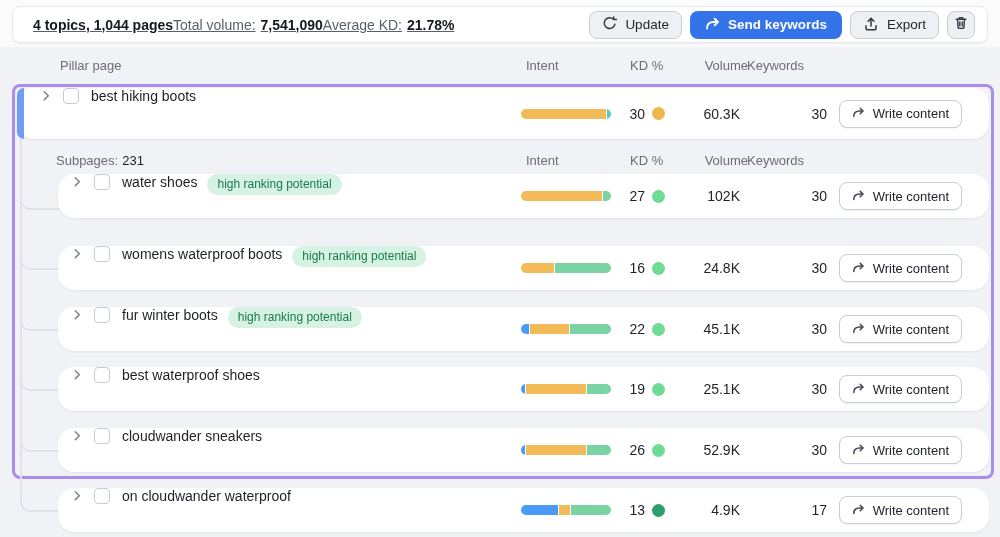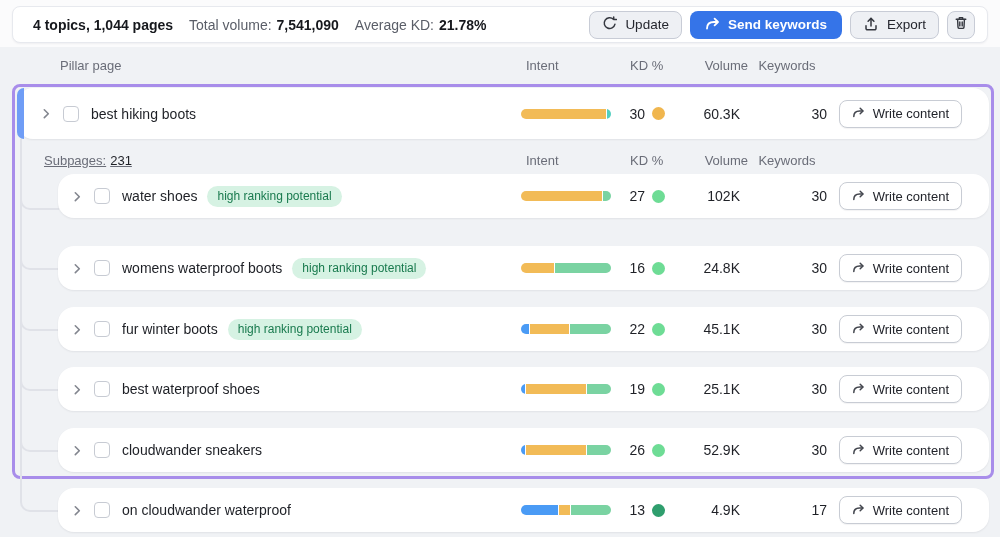--- a/index.html
+++ b/index.html
@@ -4,54 +4,54 @@
 <style>
   html,body{margin:0;padding:0;background:#fff;}
   .canvas{position:relative;width:1000px;height:537px;overflow:hidden;background:#fbfbfc;
           font-family:"Liberation Sans",sans-serif;color:#1f2127;}
   .table-bg{position:absolute;left:0;top:47px;right:0;bottom:0;background:#f0f2f5;}
 
   
   .topbar{position:absolute;left:12px;top:6px;width:976px;height:37px;background:#fff;
           border:1px solid #e7e9ee;border-radius:8px;display:flex;align-items:center;
           padding:0 12px 0 20px;box-sizing:border-box;box-shadow:0 1px 2px rgba(20,24,40,.05);}
-  .stats{display:flex;align-items:flex-end;gap:16px;font-size:14px;color:#5a5e68;white-space:nowrap;}
+  .stats{display:flex;align-items:flex-end;font-size:14px;color:#5a5e68;white-space:nowrap;text-decoration:underline;}
   .stat{display:flex;align-items:center;}
   .stat .lbl{color:#5a5e68;}
   .stat .val{font-weight:700;color:#16181d;margin-left:5px;}
   .stat.strong{font-weight:700;color:#16181d;}
   .topbar-actions{margin-left:auto;display:flex;align-items:center;gap:8px;}
   .btn{display:flex;align-items:center;gap:8px;height:28px;padding:0 12px;border-radius:8px;
        font-size:13.5px;border:1px solid transparent;cursor:pointer;font-family:inherit;box-sizing:border-box;}
   .btn-primary{background:#3574e8;color:#fff;font-weight:700;padding:0 14px;}
   .btn-secondary{background:#eef0f4;border-color:#c8ccd6;color:#24262e;}
   .btn-square{width:28px;padding:0;justify-content:center;}
   .btn svg{flex:none;}
 
   
   .header-row{position:absolute;left:12px;top:57px;width:982px;height:18px;}
   .subheader-row{position:absolute;left:12px;top:152px;width:982px;height:18px;}
   .col-label{position:absolute;top:0;font-size:13px;color:#6a6d78;line-height:18px;white-space:nowrap;}
   .cl-pillar{left:48px;}
   .cl-intent{left:514px;}
   .cl-kd{left:618px;}
   .cl-volume{left:656px;width:80px;text-align:right;}
-  .cl-keywords{left:735px;width:80px;text-align:center;}
-  .subpages-lbl{left:32px;color:#6a6d78;text-decoration:underline;}
+  .cl-keywords{left:735px;width:80px;text-align:left;}
+  .subpages-lbl{left:44px;color:#6a6d78;}
   .subpages-lbl .cnt{color:#1e2026;margin-left:4px;}
 
   
   .purple-box{position:absolute;left:12px;top:84px;width:982px;height:395px;
               border:3px solid #a88dea;border-radius:8px;box-sizing:border-box;}
   .tree-line{position:absolute;left:20px;top:139px;height:358px;width:0;border-left:2px solid #e0e2e8;}
   .branch{position:absolute;left:20px;width:37px;height:13px;border-left:2px solid #e0e2e8;
           border-bottom:2px solid #e0e2e8;border-bottom-left-radius:10px;}
 
   
-  .card{position:absolute;background:#fff;border-radius:16px;display:flex;align-items:center;
+  .card{position:absolute;background:#fff;border-radius:16px;display:flex;align-items:flex-start;
         box-shadow:0 1px 2px rgba(22,26,40,.07);box-sizing:border-box;}
   .pillar-card{left:17px;top:88px;width:972px;height:51px;padding-left:22px;}
   .sub-card{left:58px;width:931px;height:44px;padding-left:12px;}
   .indicator{position:absolute;left:0;top:0;bottom:0;width:7px;background:#6f9df6;border-radius:8px 0 0 8px;}
   .chev{width:14px;height:15px;display:flex;align-items:center;margin-right:10px;flex:none;}
   .checkbox{width:16px;height:16px;border:1.5px solid #c7cbd3;border-radius:4px;background:#fff;
             margin-right:12px;flex:none;box-sizing:border-box;}
   .row-title{font-size:14px;color:#1e2026;white-space:nowrap;}
   .badge{margin-left:10px;background:#d6f2e3;color:#197a4e;font-size:12px;line-height:12px;
          padding:4px 10px 5px;border-radius:999px;white-space:nowrap;}

